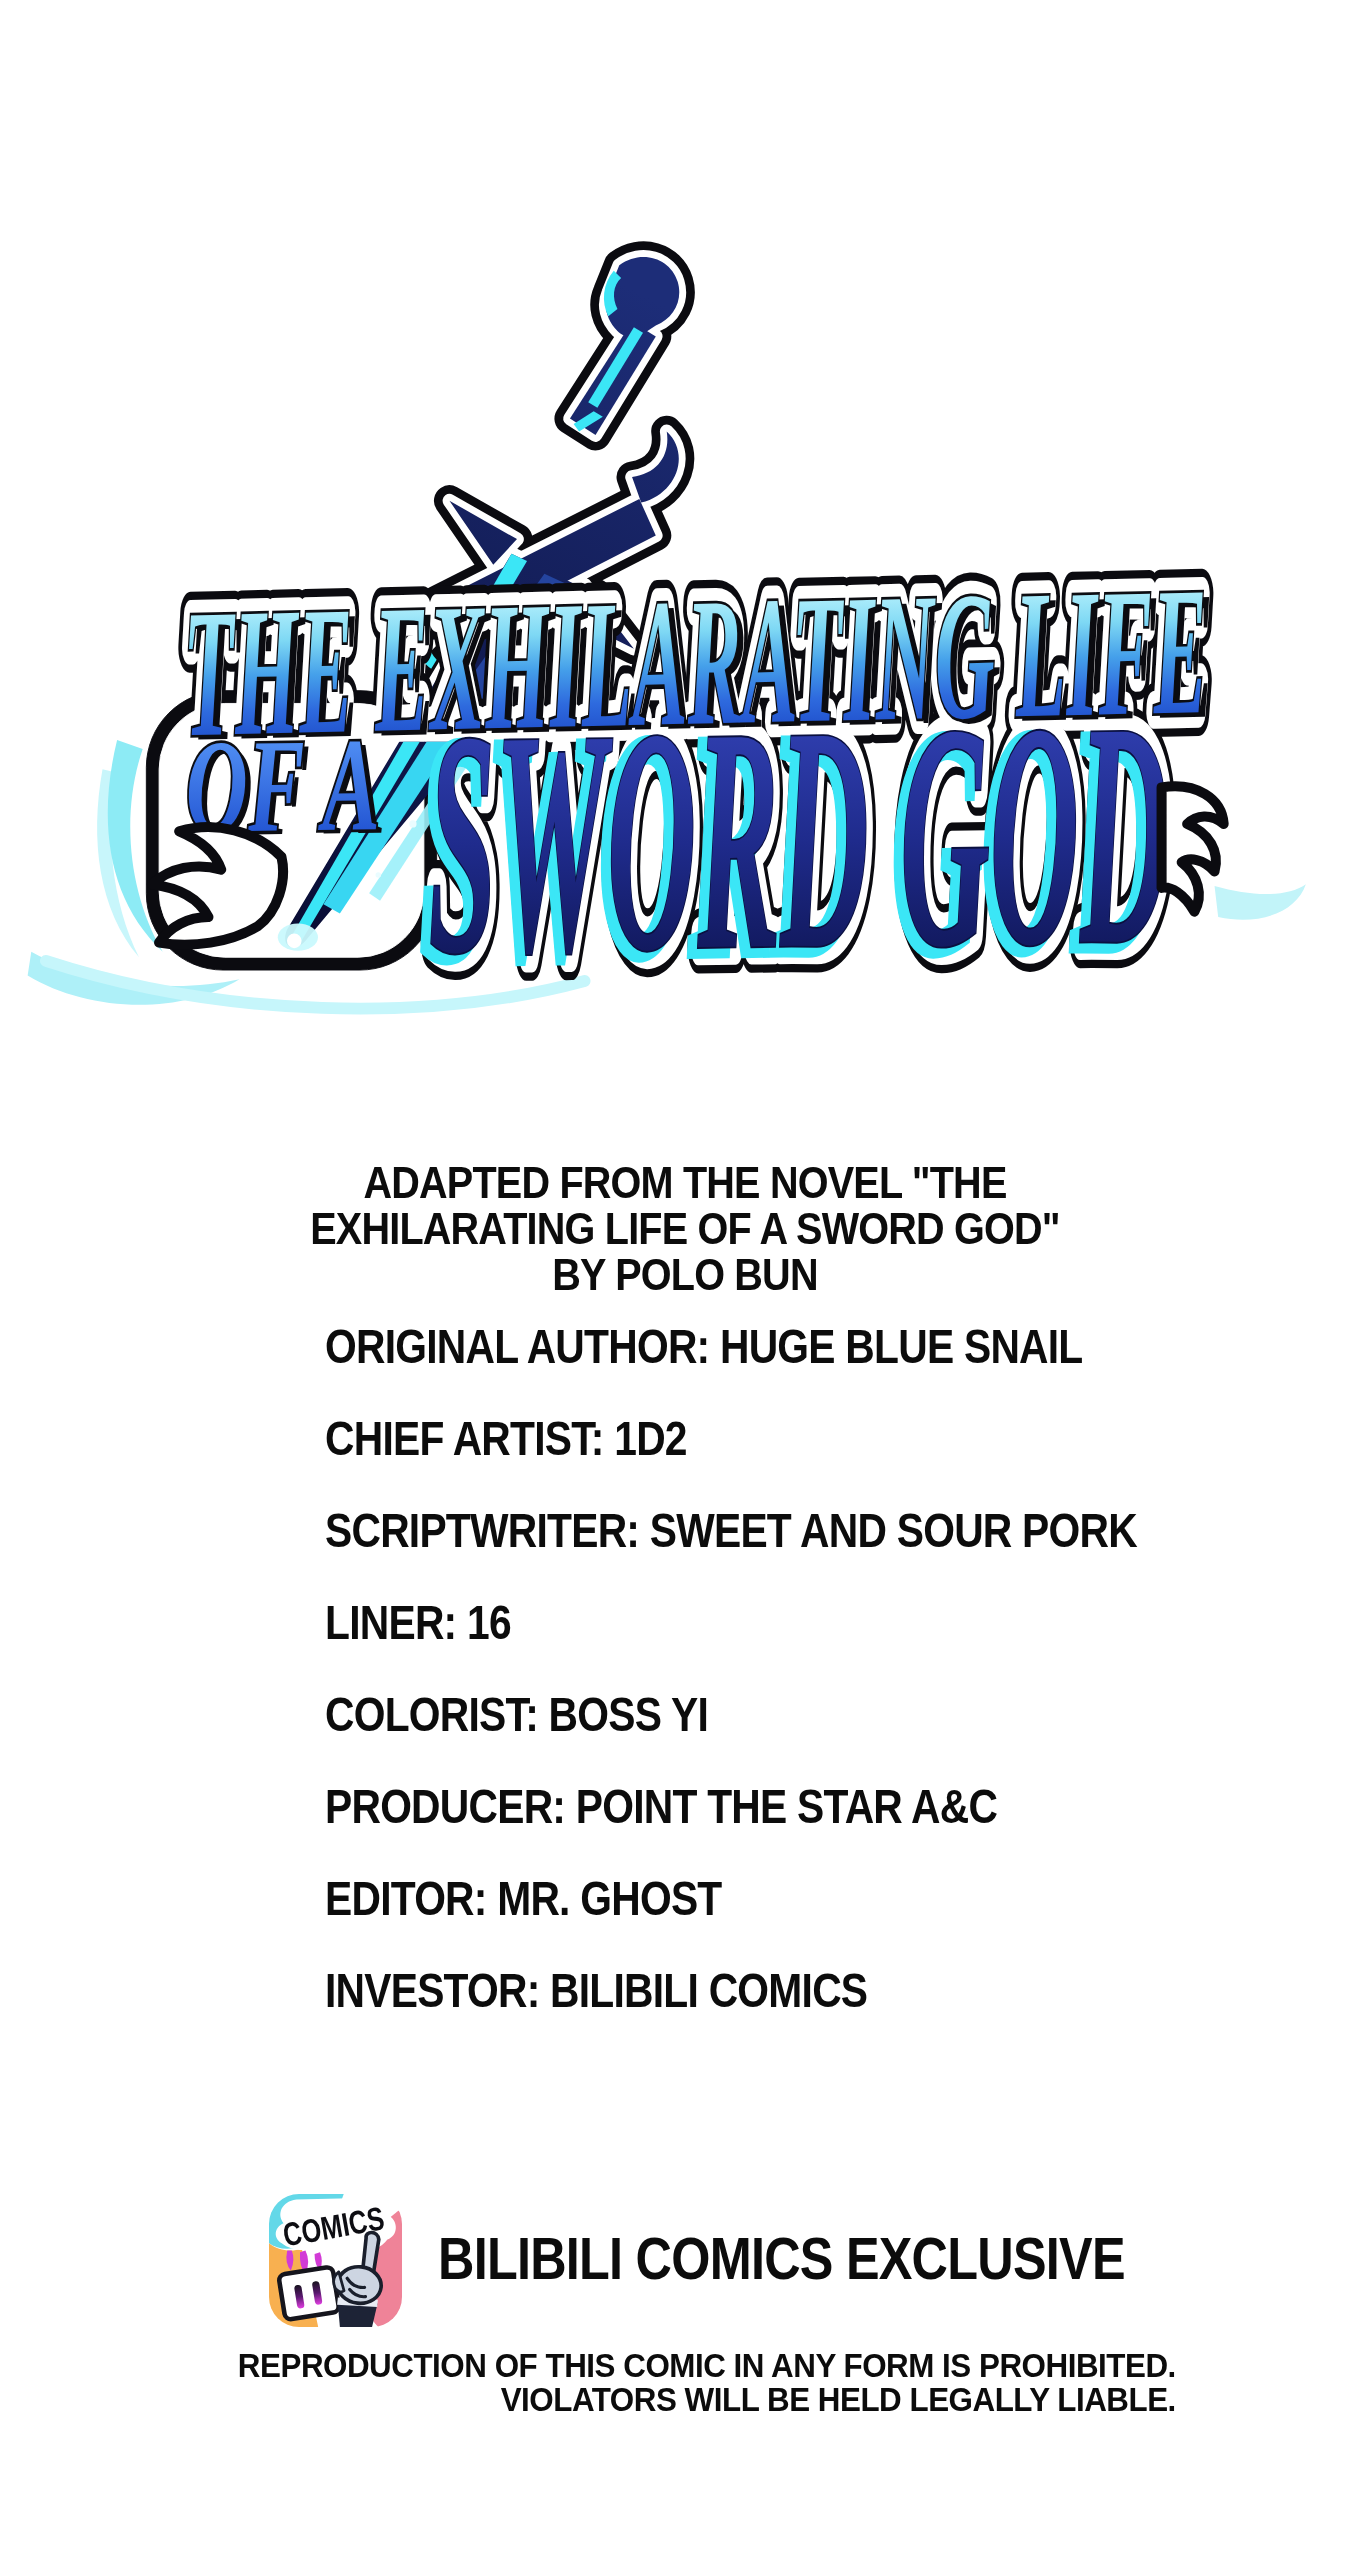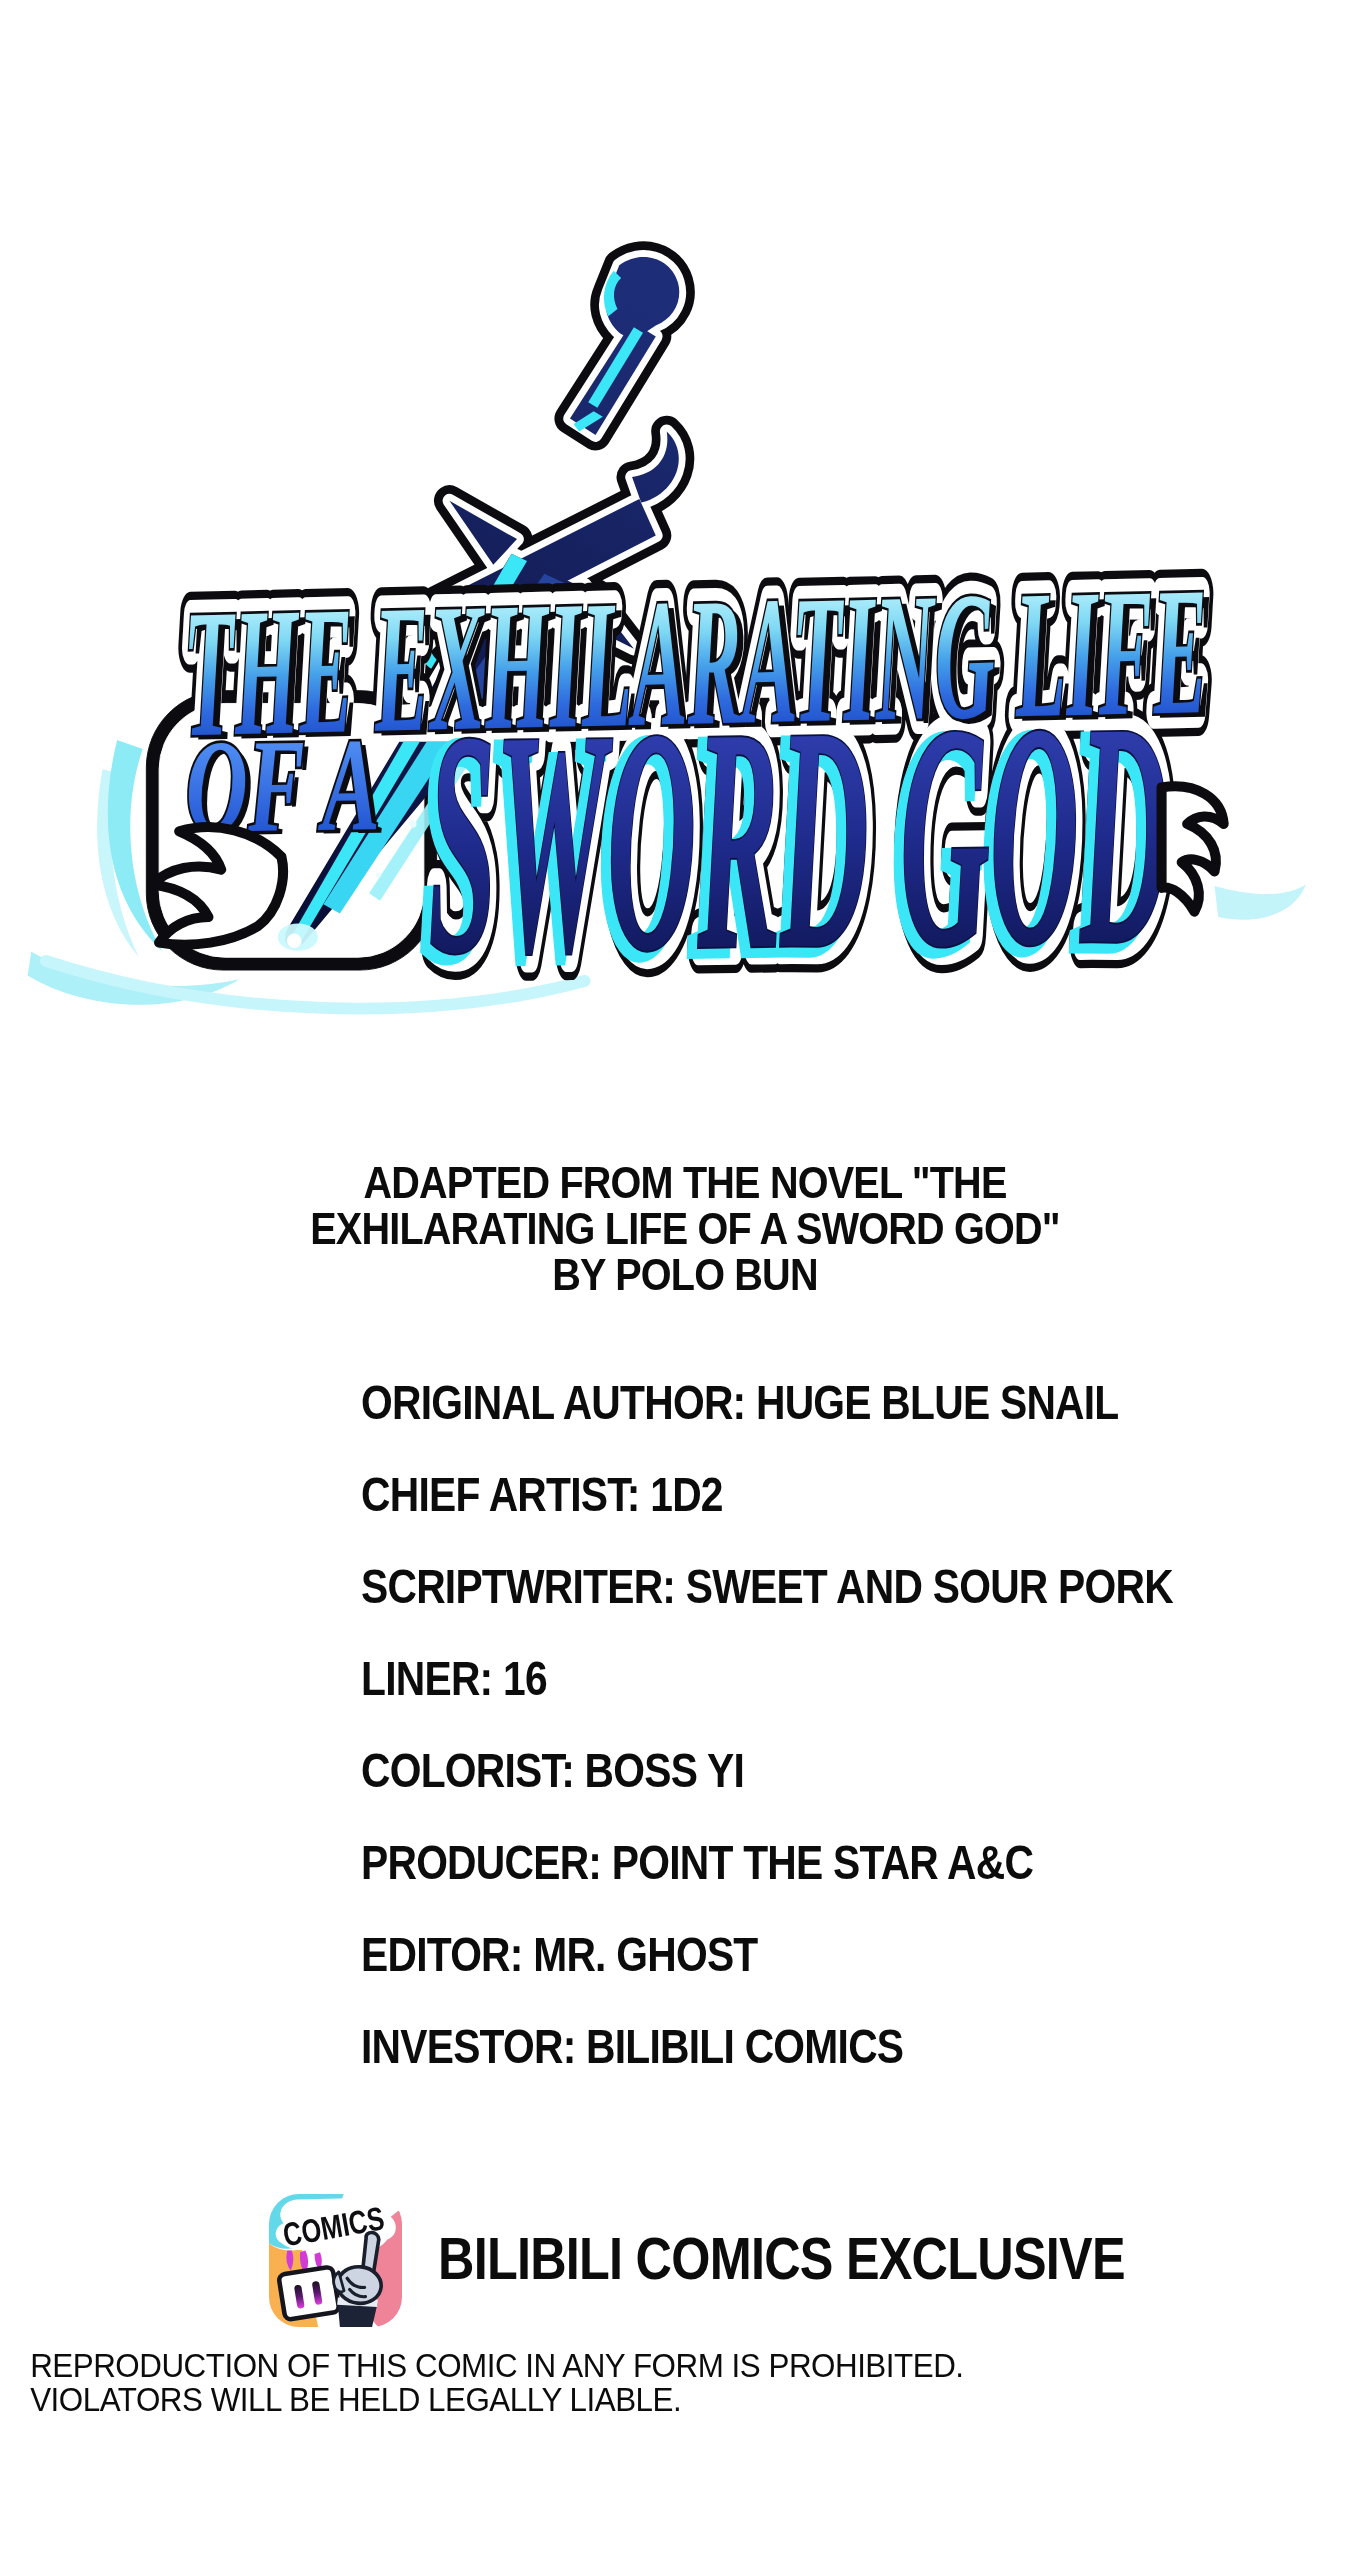--- a/index.html
+++ b/index.html
@@ -17,38 +17,38 @@
   .t2a { font-size:146px; }
   .t2b { font-size:350px; }
 
   .adapted {
     position:absolute; top:1160px; left:0; width:1370px; text-align:center;
     font-weight:bold; font-size:44px; line-height:46px; letter-spacing:-0.9px;
     white-space:nowrap;
   }
   .adapted .ln { transform:scaleX(0.9); transform-origin:center; }
 
-  .credits { position:absolute; top:1357px; left:325px;margin-left:36px; }
+  .credits { position:absolute; top:1301px; left:325px; }
   .credit-line {
     font-weight:bold; font-size:48px; line-height:92px; letter-spacing:-0.9px;
     transform:scaleX(0.85); transform-origin:left center; white-space:nowrap;
   }
 
   .pub-icon { position:absolute; left:269px; top:2194px; width:133px; height:133px; }
   .pub-icon text { font-family:"Liberation Sans","DejaVu Sans",sans-serif; font-weight:bold; }
 
   .exclusive {
     position:absolute; left:438px; top:2229px;
     font-weight:bold; font-size:60px; line-height:60px; letter-spacing:-0.9px;
     transform:scaleX(0.84); transform-origin:left center; white-space:nowrap;
   }
 
   .legal {
-    position:absolute; top:2349px; left:0; width:1206px; text-align:left;
-    font-weight:normal; font-size:33px; line-height:34px; letter-spacing:-0.5px;
+    position:absolute; top:2349px; left:0; width:1206px; text-align:right;
+    font-weight:bold; font-size:33px; line-height:34px; letter-spacing:-0.5px;
     white-space:nowrap;
   }
   .legal .ln { transform:scaleX(0.95); transform-origin:center; }
 </style>
 </head>
 <body>
 
 <div class="page">
 
   <svg class="logo-svg" viewBox="0 0 1500 1000" aria-hidden="true">

